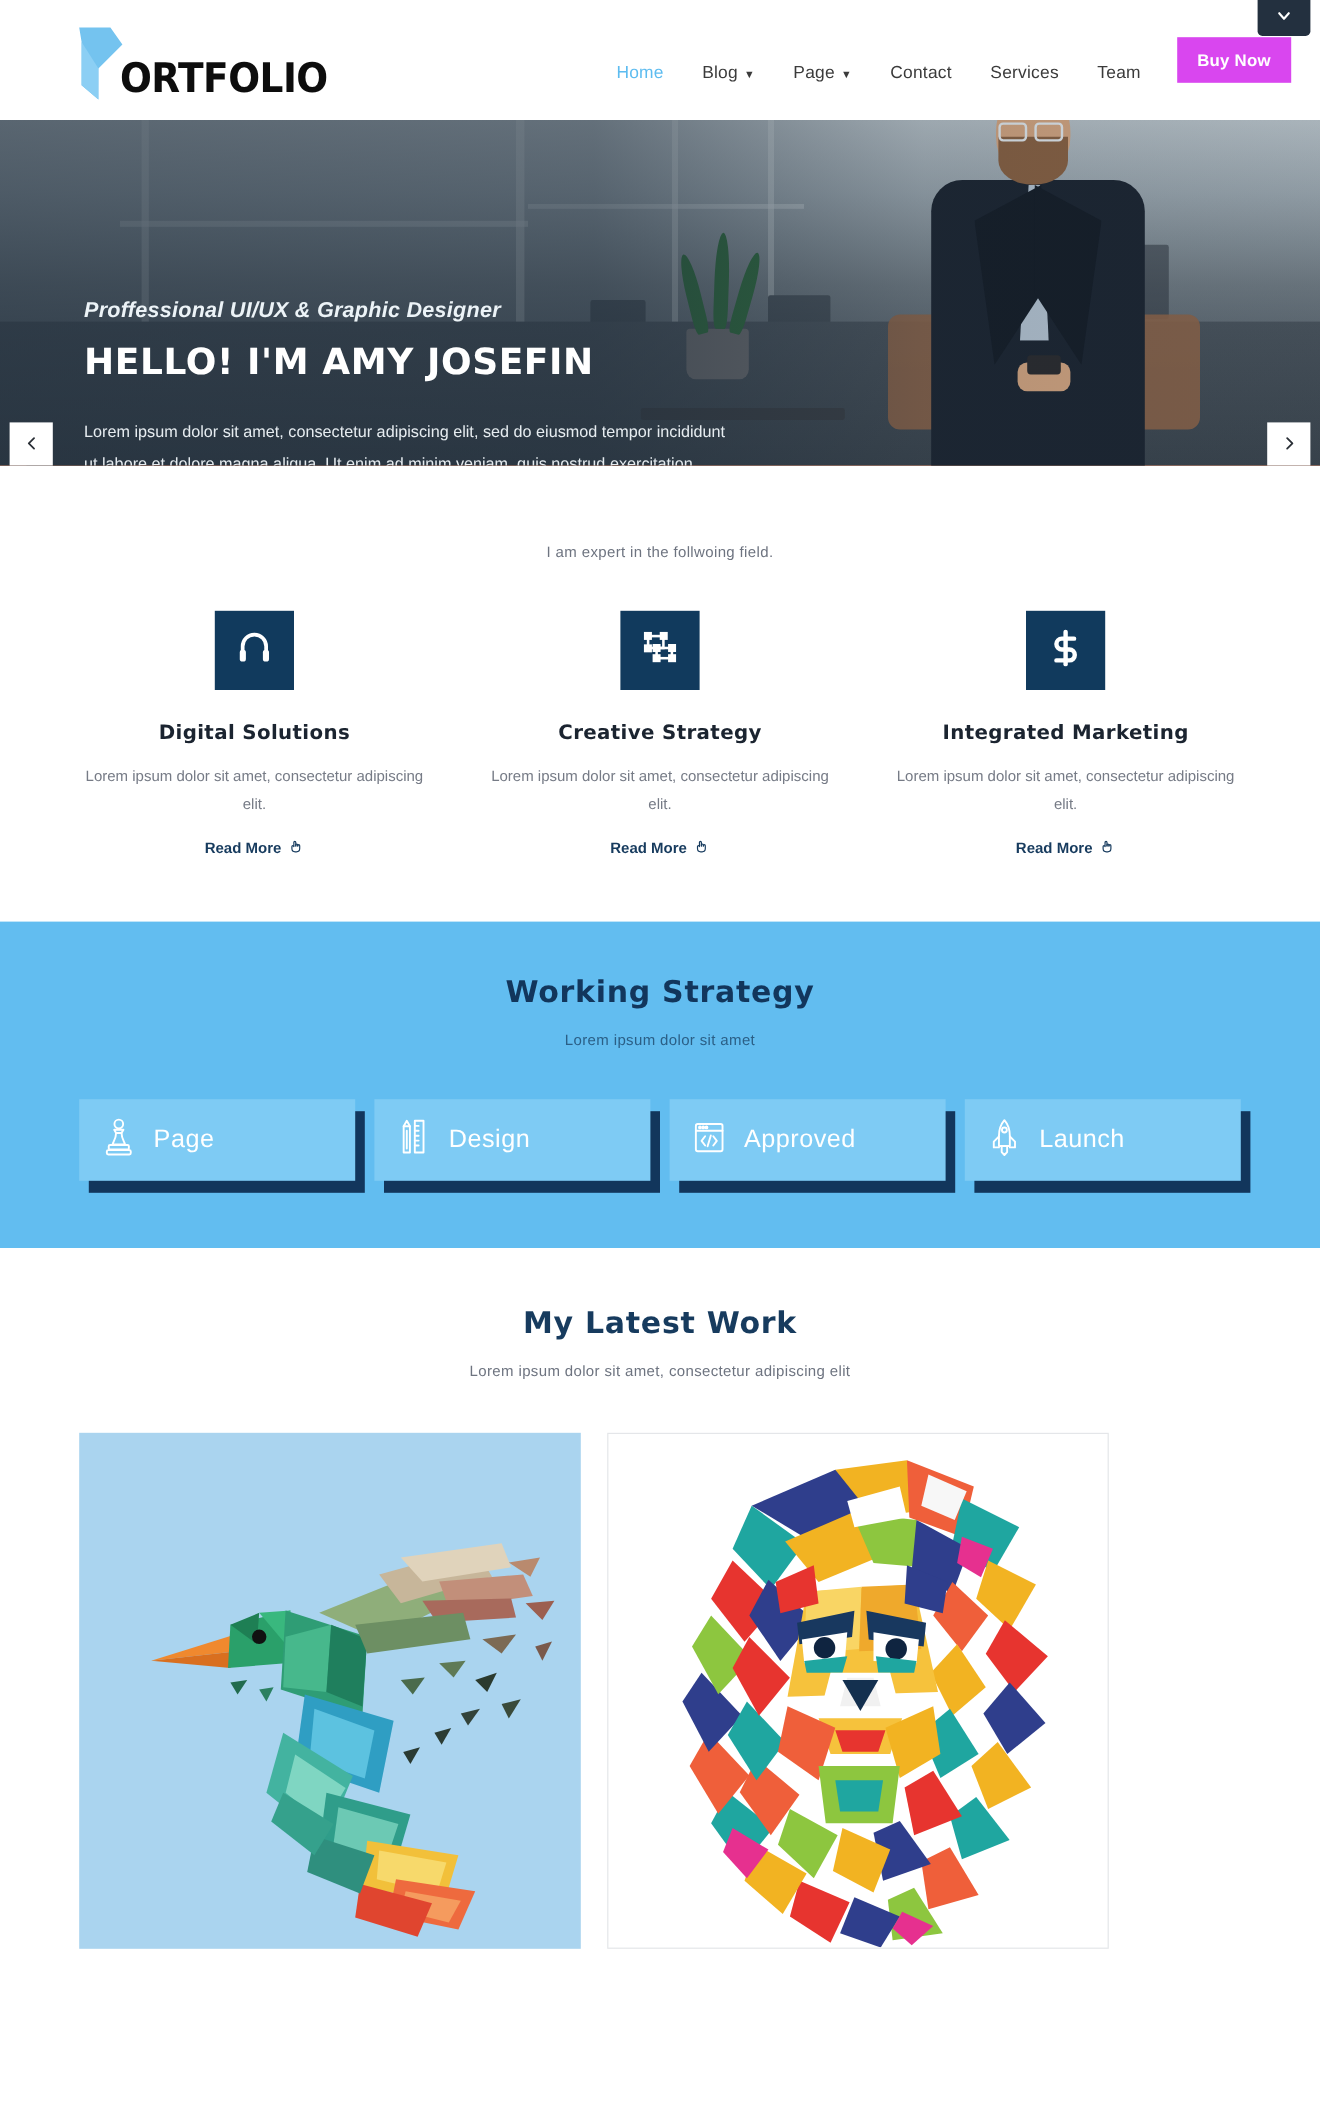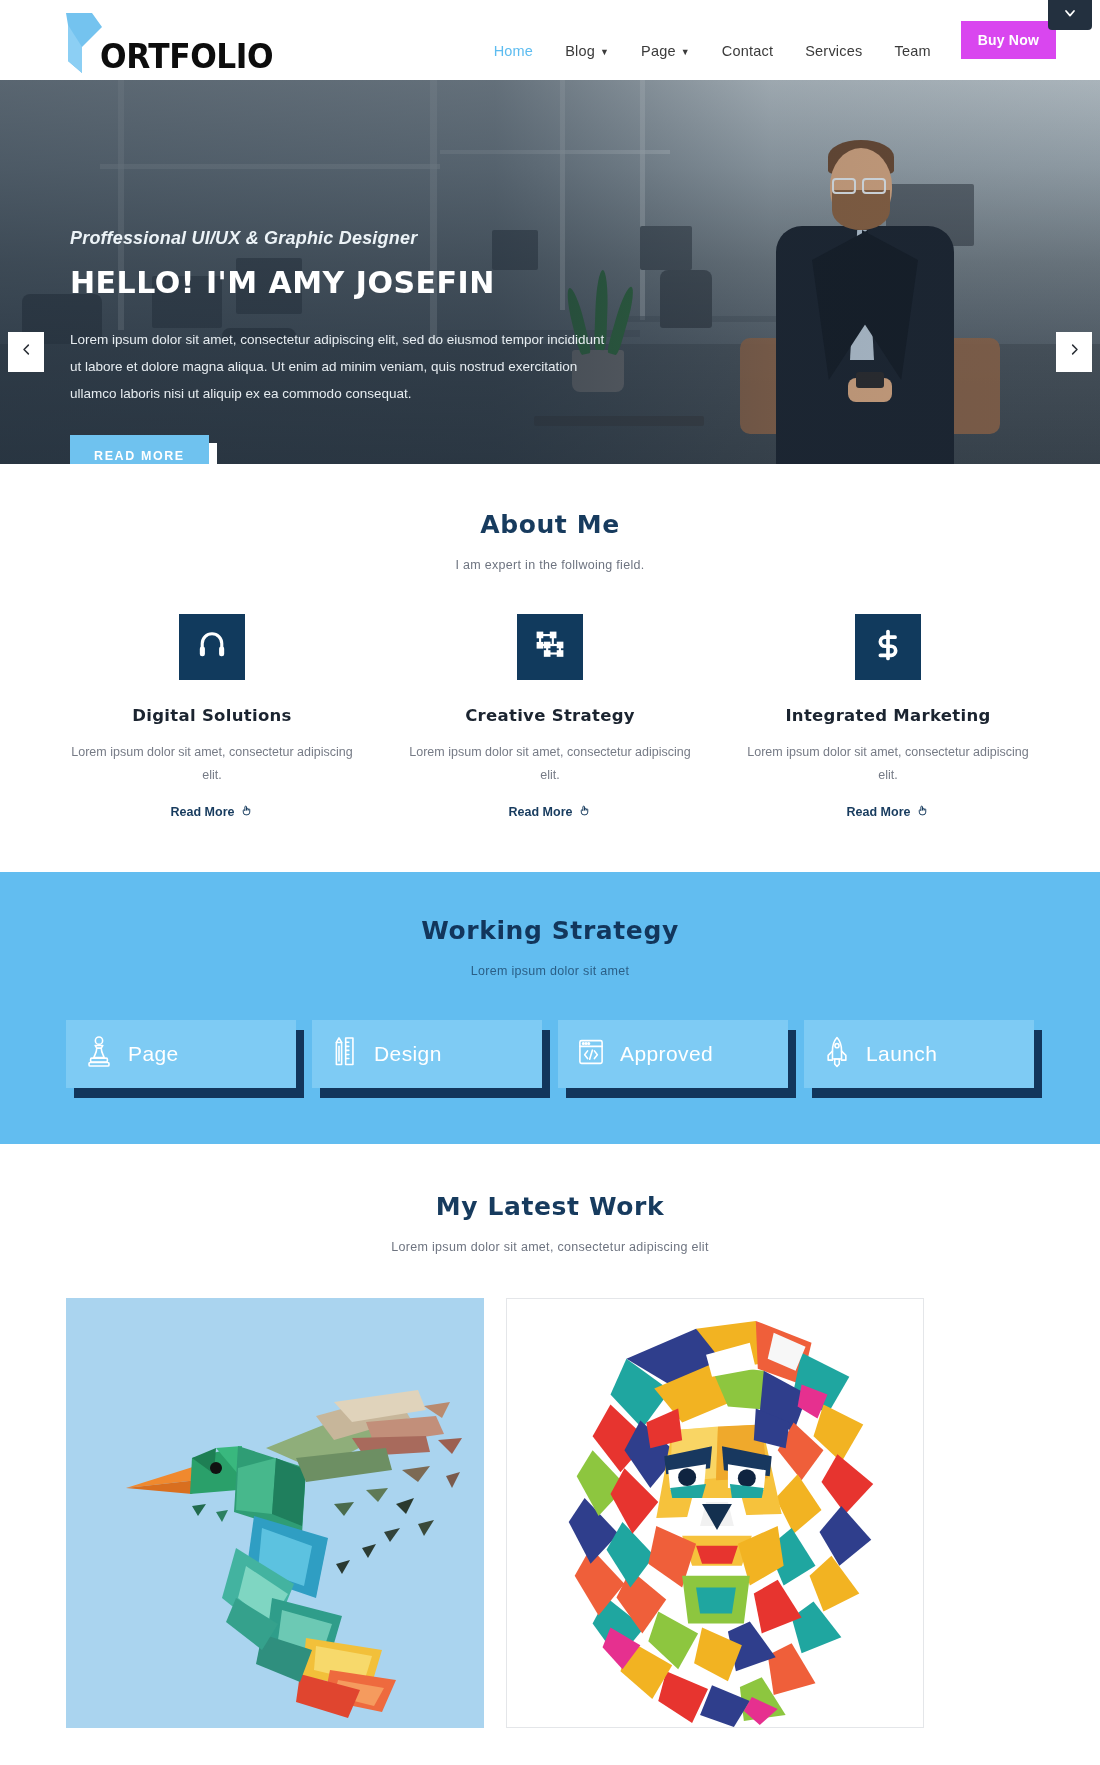--- a/index.html
+++ b/index.html
@@ -12,22 +12,22 @@
   
   .top-widget{
     position:absolute; top:0; right:8px; width:44px; height:30px;
     background:#23303f; border-radius:0 0 4px 4px;
     display:flex; align-items:center; justify-content:center; z-index:60;
   }
   .top-widget svg{ width:16px; height:16px; }
 
   
   .header{
-    height:80px; background:#fff; display:flex; align-items:center;
-    padding:0 44px 0 62px; position:relative; z-index:50;
+    height:100px; background:#fff; display:flex; align-items:center;
+    padding:0 24px 0 62px; position:relative; z-index:50;
   }
   .logo{ display:flex; align-items:flex-end; height:70px; }
   .logo-mark{ width:42px; height:64px; position:relative; margin-right:-4px; }
   .logo-text{
     font-family:"DejaVu Sans", sans-serif; font-weight:bold; font-size:34px;
     letter-spacing:-0.5px; color:#0d0d0d; line-height:1; transform:scaleX(0.92);
     transform-origin:left bottom; padding-bottom:2px;
   }
   .nav{ margin-left:auto; display:flex; align-items:flex-end; gap:0; }
   .nav-item{
@@ -36,21 +36,21 @@
   }
   .nav-item.active{ color:#5dbcf0; }
   .caret{ font-size:9px; line-height:1; position:relative; top:1px; }
   .buy-now{
     background:#d946ef; color:#fff; font-size:14px; font-weight:600;
     padding:11px 17px; margin-left:14px; cursor:pointer; letter-spacing:0.2px;
   }
 
   
   .hero{
-    position:relative; height:384px; overflow:hidden;
+    position:relative; height:288px; overflow:hidden;
     background:#c2410c;
   }
   .hero-bg{ position:absolute; inset:0; }
   .office{
     position:absolute; inset:0;
     background:
       linear-gradient(180deg,#b9c3c9 0%,#9aa6ae 22%,#6f7a82 48%,#55606a 70%,#3e4952 100%);
   }
   .office::after{
     content:""; position:absolute; inset:0;
@@ -334,21 +334,20 @@
   <div class="hero-arrow right">
     <span>
       <svg viewBox="0 0 24 24" width="15" height="15" fill="none" stroke="#2a2f36" stroke-width="2.4" stroke-linecap="round" stroke-linejoin="round">
         <polyline points="9 5 16 12 9 19"></polyline>
       </svg>
     </span>
   </div>
 </div>
 
 <div class="about">
-  <div class="sec-title">About Me</div>
   <div class="sec-sub">I am expert in the follwoing field.</div>
 
   <div class="cards">
 
     <div class="card">
       <div class="card-icon">
         <span>
           <svg viewBox="0 0 24 24" fill="#ffffff">
             <path d="M12 3a8 8 0 0 0-8 8v3h2.2v-3a5.8 5.8 0 0 1 11.6 0v3H20v-3a8 8 0 0 0-8-8z"></path>
             <rect x="3.4" y="13" width="3.6" height="7" rx="1.6"></rect>

